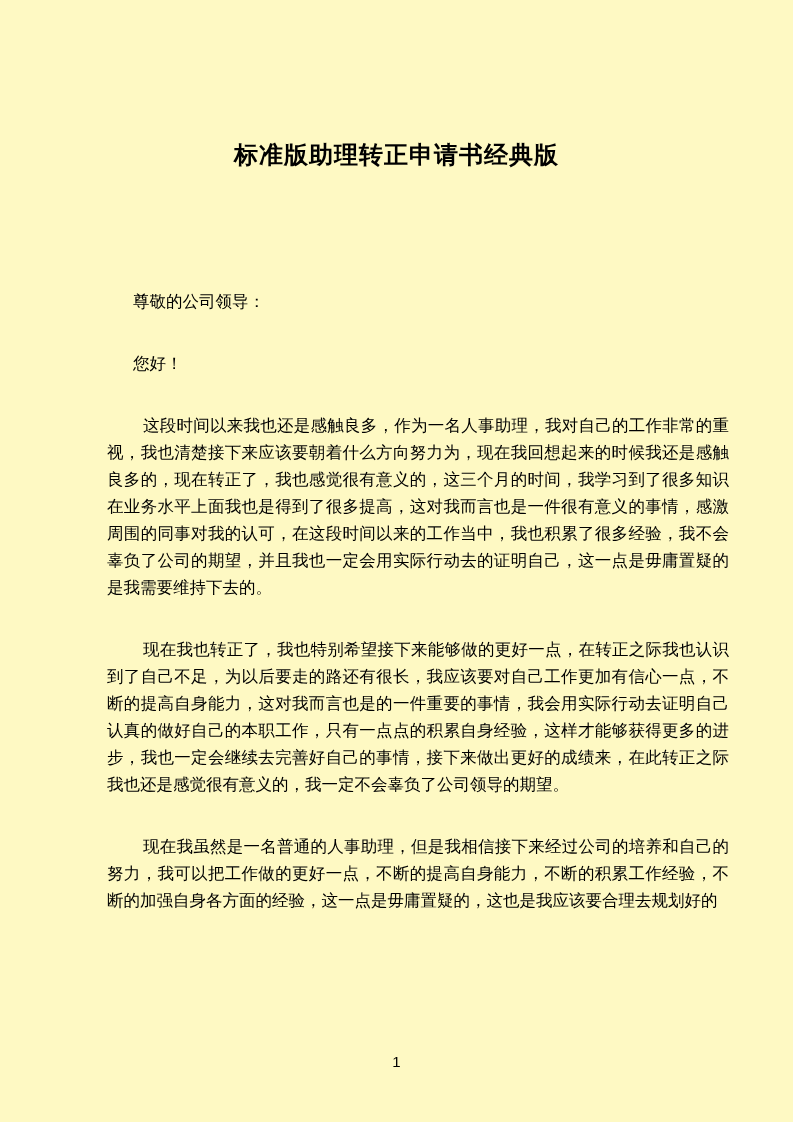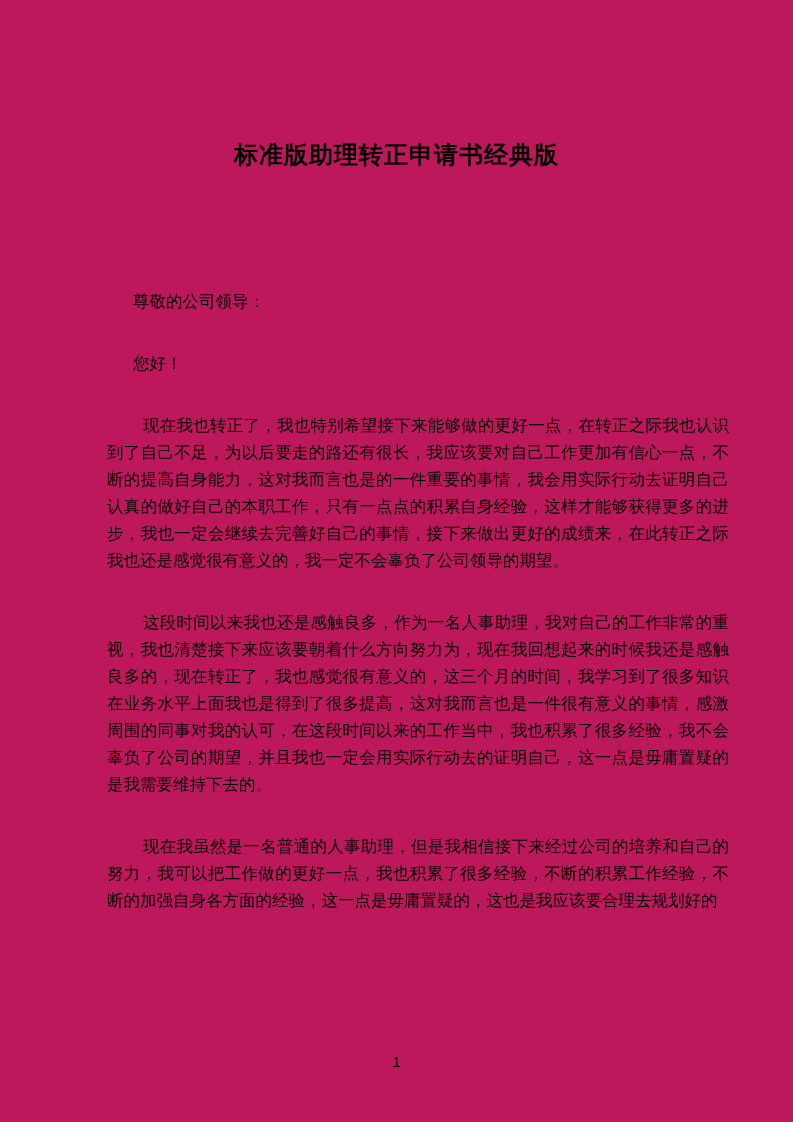--- a/index.html
+++ b/index.html
@@ -4,21 +4,21 @@
 <style>
   html, body {
     margin: 0;
     padding: 0;
     background: #ffffff;
   }
   .page {
     position: relative;
     width: 793px;
     height: 1122px;
-    background: #be185d;
+    background: #fef9c3;
     color: #000000;
     font-family: "Liberation Sans", sans-serif;
     overflow: hidden;
   }
   .doc-title {
     margin: 0;
     padding-top: 142px;
     width: 100%;
     text-align: center;
     font-size: 24px;
@@ -65,19 +65,19 @@
 </head>
 <body>
 
 <div class="page">
   <h1 class="doc-title">标准版助理转正申请书经典版</h1>
 
   <div class="letter">
     <div class="line greeting">尊敬的公司领导：</div>
     <div class="line salutation">您好！</div>
 
+    <p class="body-para">这段时间以来我也还是感触良多，作为一名人事助理，我对自己的工作非常的重视，我也清楚接下来应该要朝着什么方向努力为，现在我回想起来的时候我还是感触良多的，现在转正了，我也感觉很有意义的，这三个月的时间，我学习到了很多知识在业务水平上面我也是得到了很多提高，这对我而言也是一件很有意义的事情，感激周围的同事对我的认可，在这段时间以来的工作当中，我也积累了很多经验，我不会辜负了公司的期望，并且我也一定会用实际行动去的证明自己，这一点是毋庸置疑的是我需要维持下去的。</p>
     <p class="body-para">现在我也转正了，我也特别希望接下来能够做的更好一点，在转正之际我也认识到了自己不足，为以后要走的路还有很长，我应该要对自己工作更加有信心一点，不断的提高自身能力，这对我而言也是的一件重要的事情，我会用实际行动去证明自己认真的做好自己的本职工作，只有一点点的积累自身经验，这样才能够获得更多的进步，我也一定会继续去完善好自己的事情，接下来做出更好的成绩来，在此转正之际我也还是感觉很有意义的，我一定不会辜负了公司领导的期望。</p>
-    <p class="body-para">这段时间以来我也还是感触良多，作为一名人事助理，我对自己的工作非常的重视，我也清楚接下来应该要朝着什么方向努力为，现在我回想起来的时候我还是感触良多的，现在转正了，我也感觉很有意义的，这三个月的时间，我学习到了很多知识在业务水平上面我也是得到了很多提高，这对我而言也是一件很有意义的事情，感激周围的同事对我的认可，在这段时间以来的工作当中，我也积累了很多经验，我不会辜负了公司的期望，并且我也一定会用实际行动去的证明自己，这一点是毋庸置疑的是我需要维持下去的。</p>
-    <p class="body-para">现在我虽然是一名普通的人事助理，但是我相信接下来经过公司的培养和自己的努力，我可以把工作做的更好一点，我也积累了很多经验，不断的积累工作经验，不断的加强自身各方面的经验，这一点是毋庸置疑的，这也是我应该要合理去规划好的</p>
+    <p class="body-para">现在我虽然是一名普通的人事助理，但是我相信接下来经过公司的培养和自己的努力，我可以把工作做的更好一点，不断的提高自身能力，不断的积累工作经验，不断的加强自身各方面的经验，这一点是毋庸置疑的，这也是我应该要合理去规划好的</p>
   </div>
 
   <div class="footer">1</div>
 </div>
 
 </body></html>

